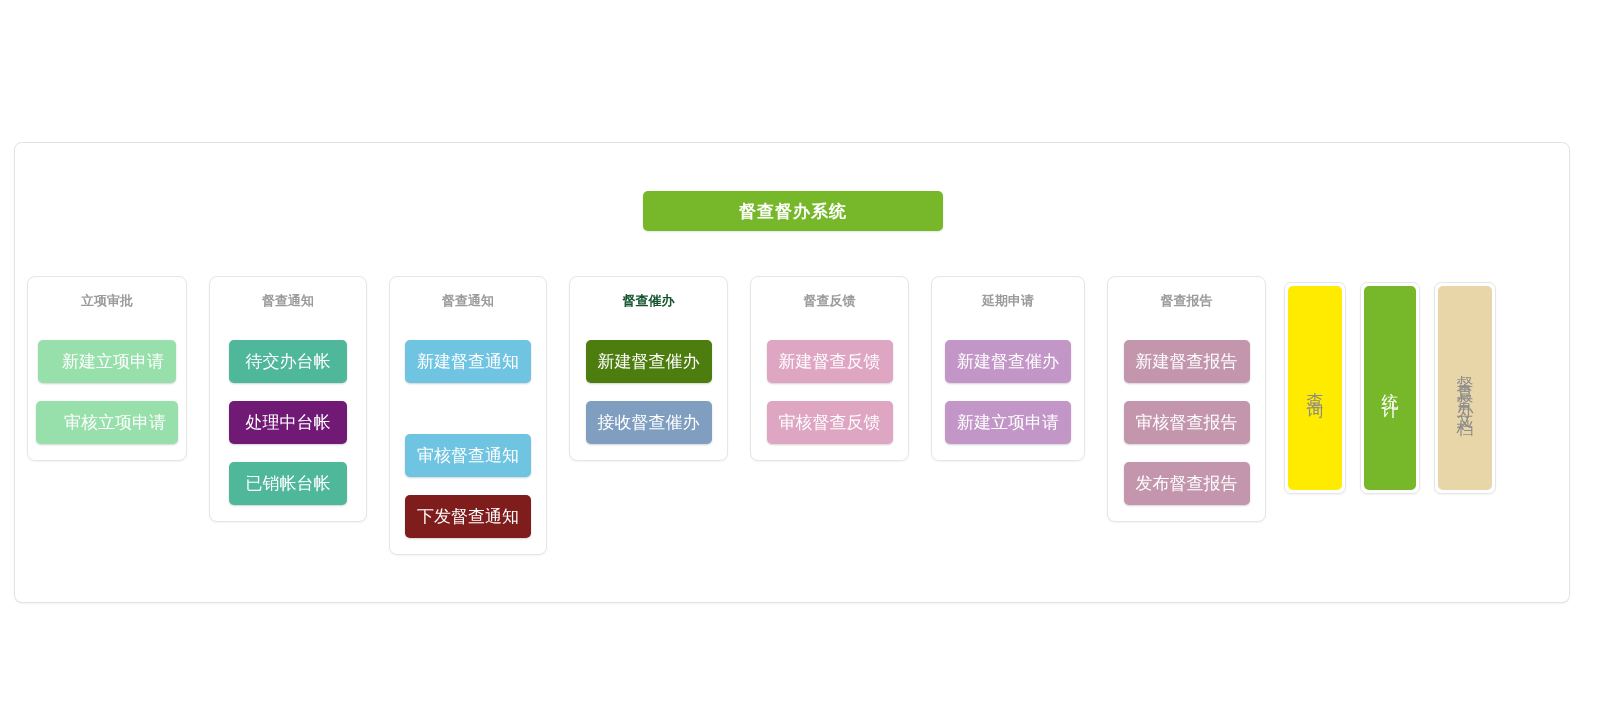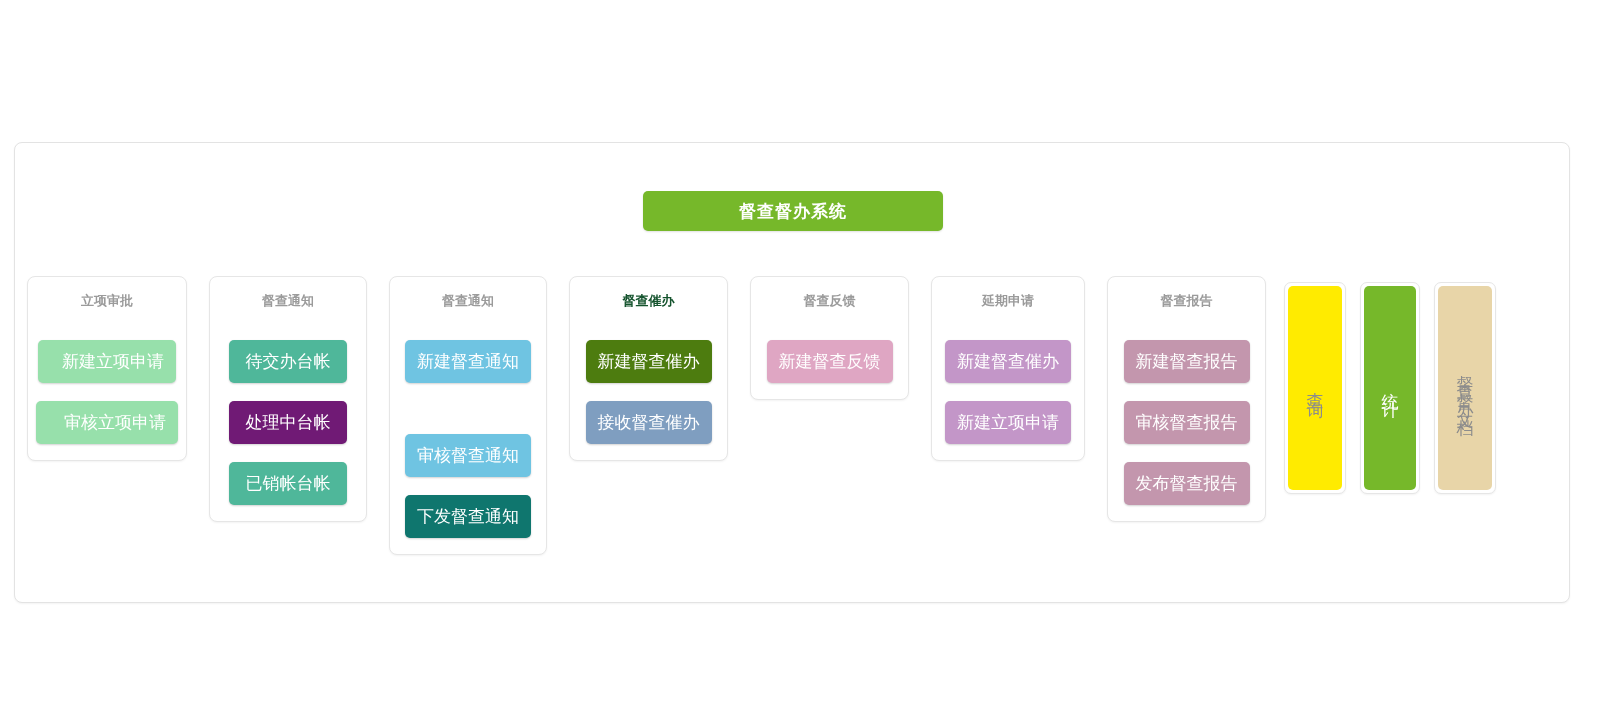--- a/index.html
+++ b/index.html
@@ -158,34 +158,35 @@
             <div class="module-btn" style="background: rgb(79, 183, 154);">待交办台帐</div>
             <div class="module-btn" style="background: #701a75;">处理中台帐</div>
             <div class="module-btn" style="background: rgb(79, 183, 154);">已销帐台帐</div>
           </div>
         </div>
         <div class="module-card" style="width: 158px; margin-left: 22px; border-color: rgb(230, 230, 230);">
           <div class="card-title" style="color: rgb(155, 155, 155);">督查通知</div>
           <div class="card-buttons">
             <div class="module-btn" style="background: rgb(111, 196, 226);">新建督查通知</div>
             <div class="module-btn" style="background: rgb(111, 196, 226); margin-top: 33px;">审核督查通知</div>
-            <div class="module-btn" style="background: #0f766e;">下发督查通知</div>
+            <div class="module-btn" style="background: #7f1d1d;">下发督查通知</div>
           </div>
         </div>
         <div class="module-card" style="width: 159px; margin-left: 22px; border-color: rgb(230, 230, 230);">
           <div class="card-title" style="color: #14532d;">督查催办</div>
           <div class="card-buttons">
             <div class="module-btn" style="background: #4d7c0f;">新建督查催办</div>
             <div class="module-btn" style="background: rgb(127, 158, 192);">接收督查催办</div>
           </div>
         </div>
         <div class="module-card" style="width: 159px; margin-left: 22px; border-color: rgb(230, 230, 230);">
           <div class="card-title" style="color: rgb(155, 155, 155);">督查反馈</div>
           <div class="card-buttons">
             <div class="module-btn" style="background: rgb(223, 166, 195);">新建督查反馈</div>
+            <div class="module-btn" style="background: rgb(223, 166, 195);">审核督查反馈</div>
           </div>
         </div>
         <div class="module-card" style="width: 154px; margin-left: 22px; border-color: rgb(230, 230, 230);">
           <div class="card-title" style="color: rgb(155, 155, 155);">延期申请</div>
           <div class="card-buttons">
             <div class="module-btn" style="background: rgb(195, 150, 200);">新建督查催办</div>
             <div class="module-btn" style="background: rgb(195, 150, 200);">新建立项申请</div>
           </div>
         </div>
         <div class="module-card" style="width: 159px; margin-left: 22px; border-color: rgb(230, 230, 230);">

